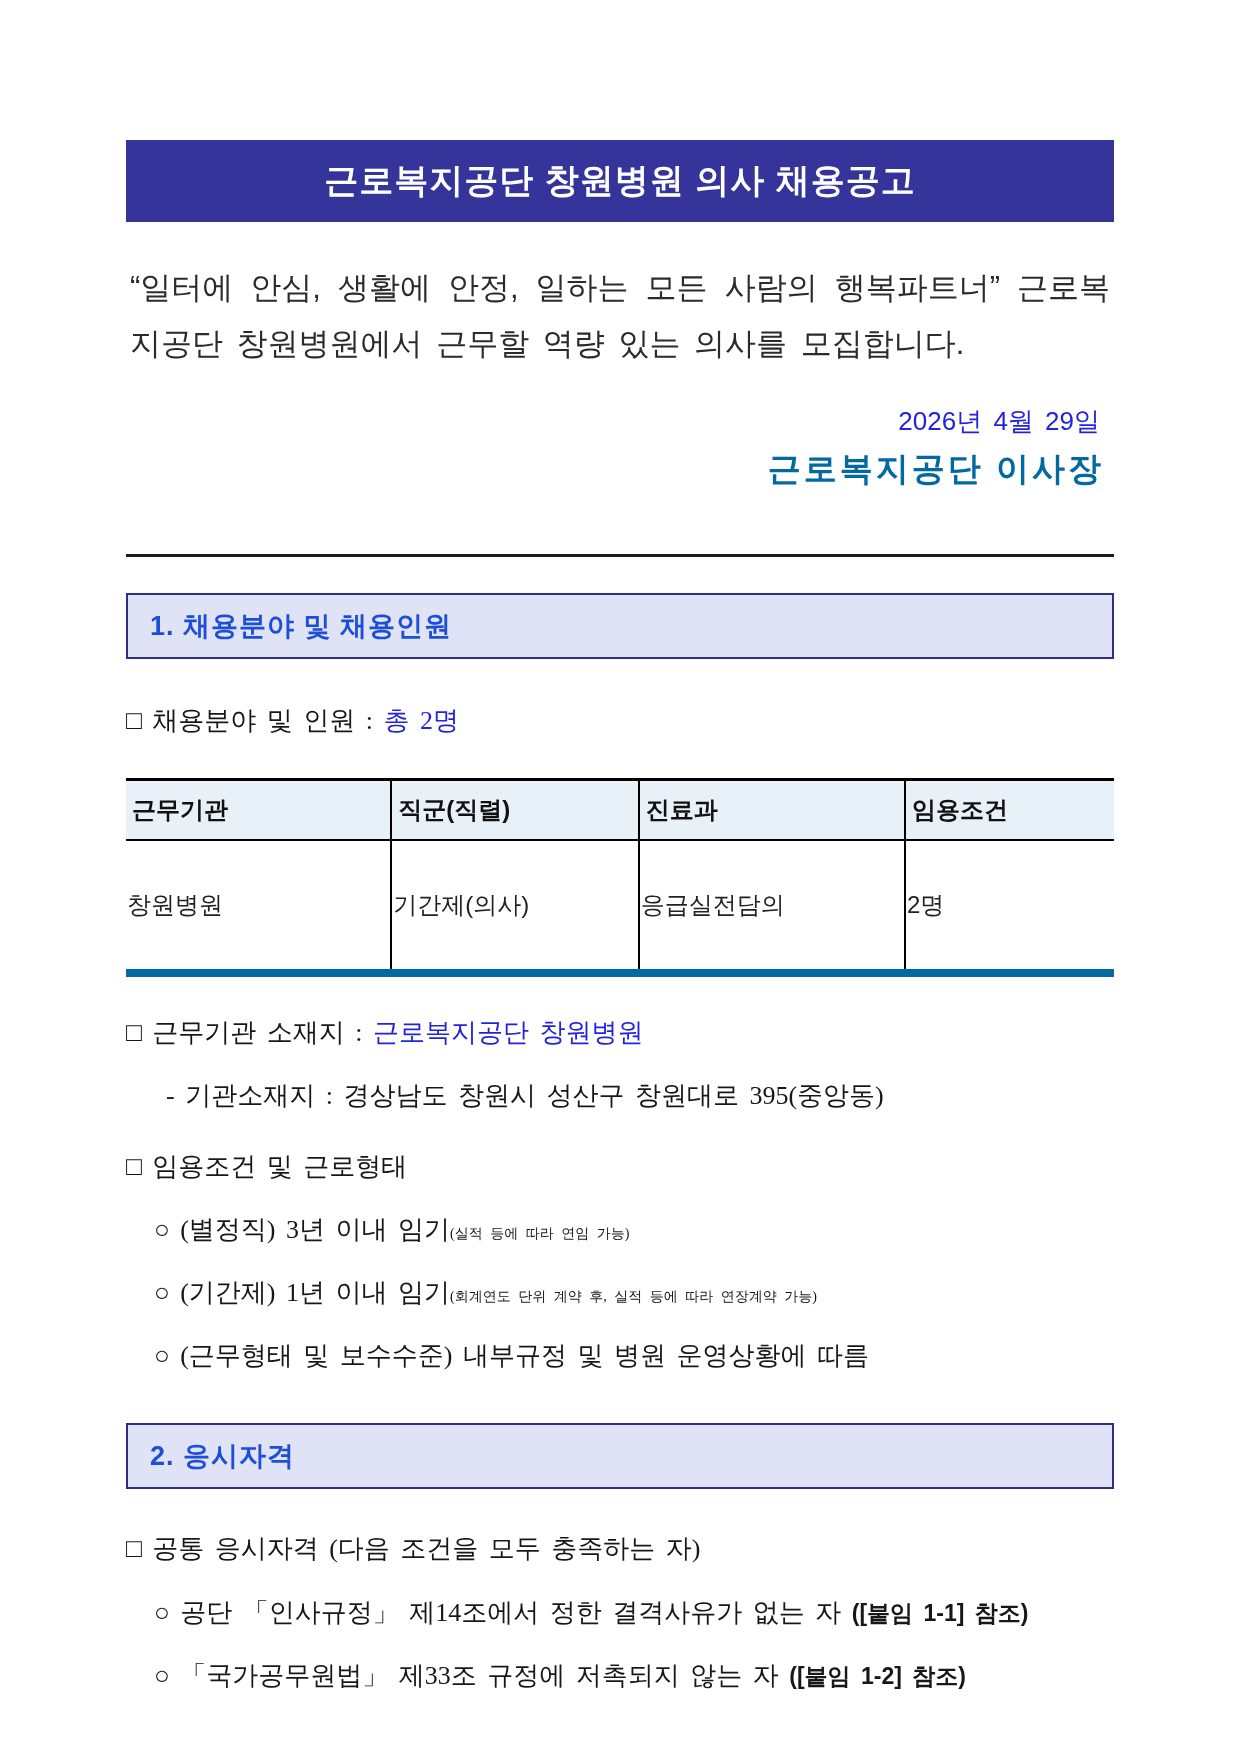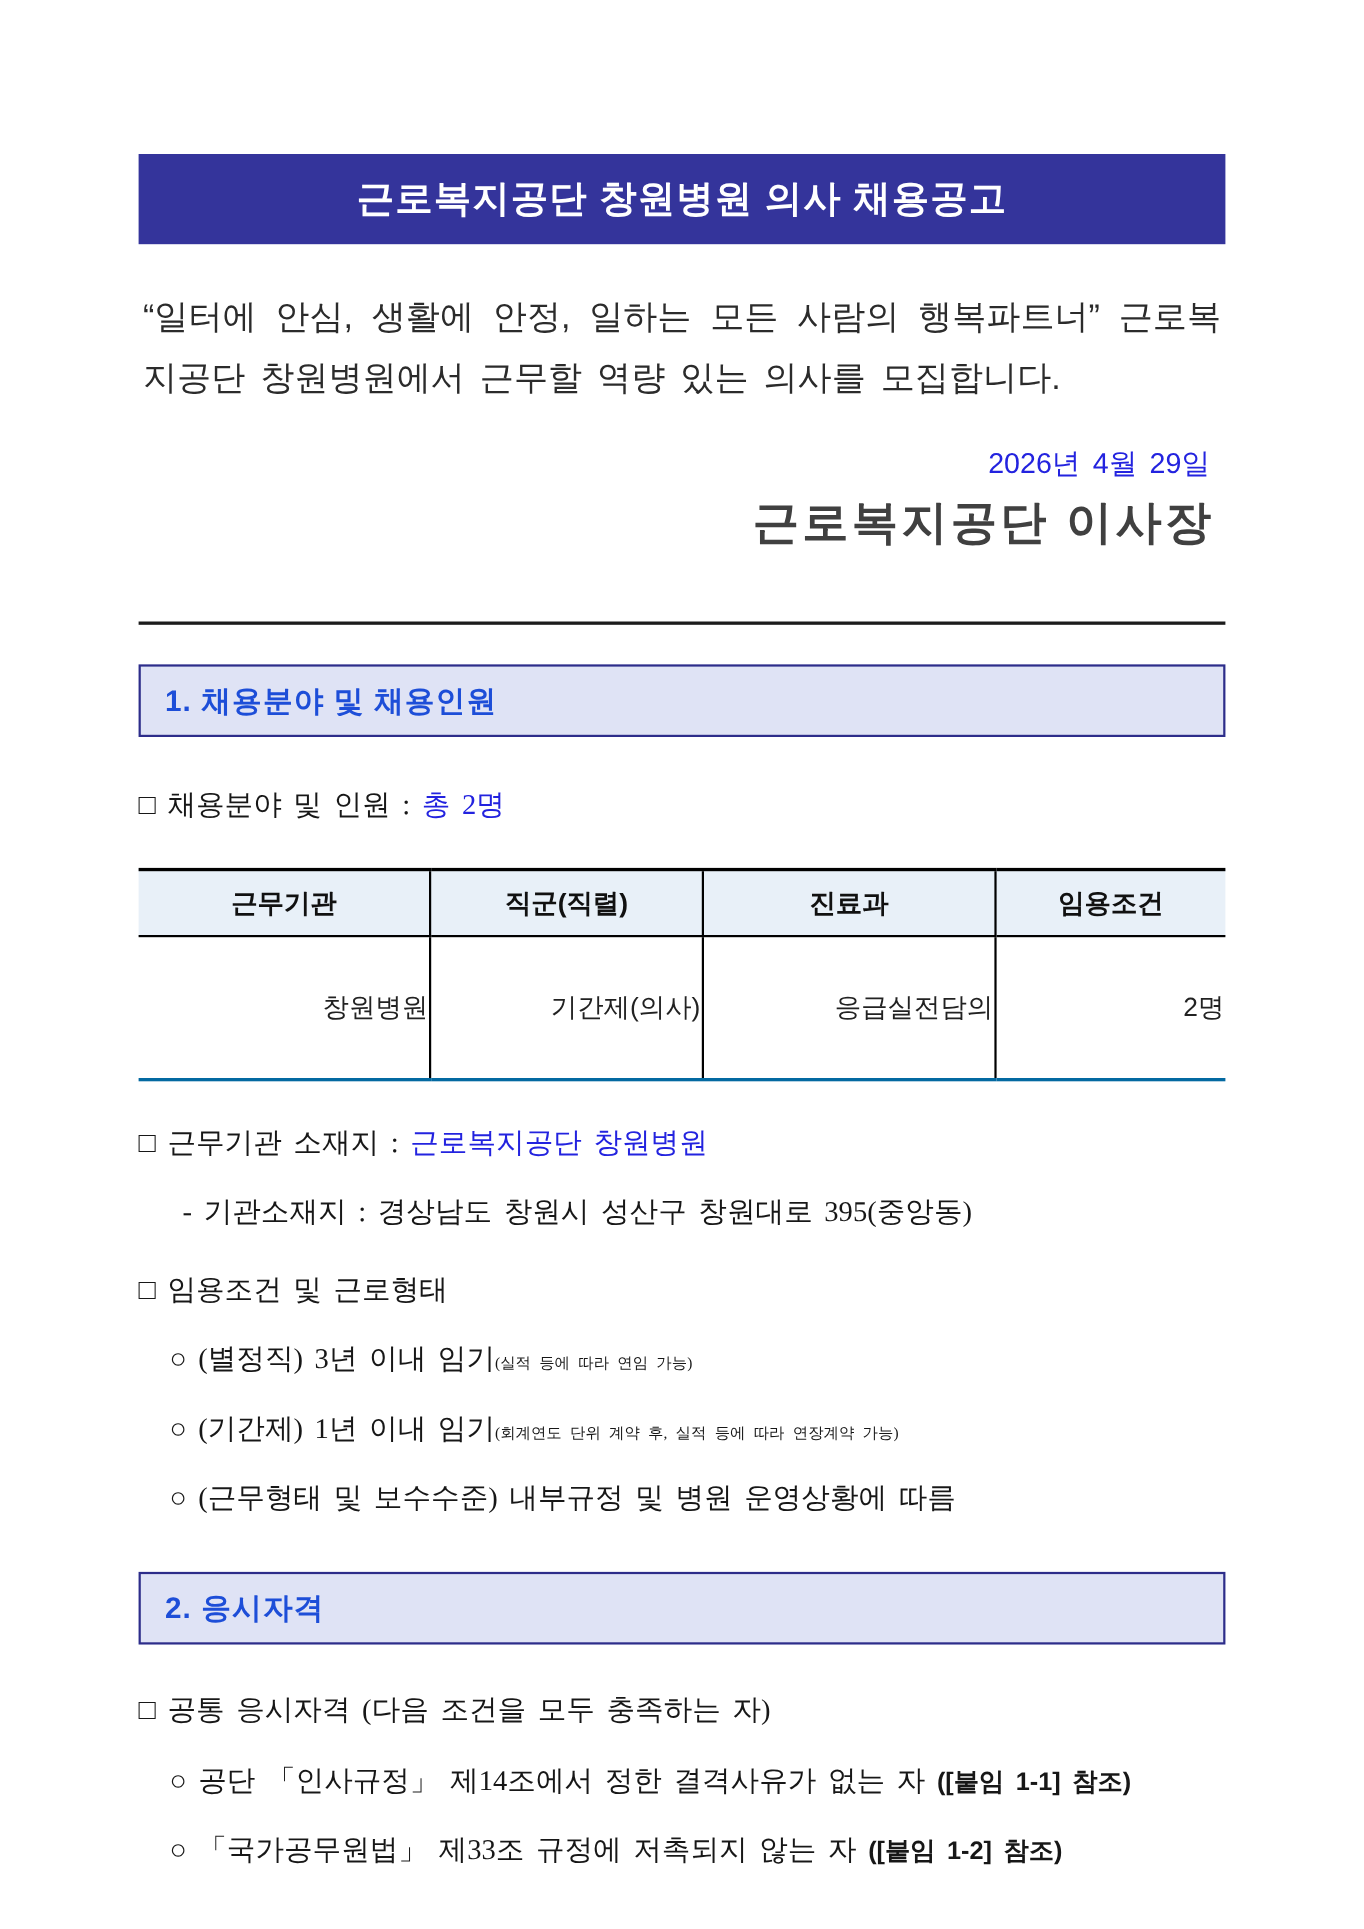--- a/index.html
+++ b/index.html
@@ -40,24 +40,24 @@
     text-align: right;
     padding-right: 14px;
     font-size: 26px;
     color: var(--accent_blue, #2323DF);
     word-spacing: 4px;
   }
   .signer-line {
     margin-top: 8px;
     text-align: right;
     padding-right: 10px;
-    font-size: 42px;
+    font-size: 33px;
     font-weight: bold;
     letter-spacing: 3px;
-    color: #404040;
+    color: #0369a1;
   }
   .divider {
     margin-top: 62px;
     border-top: 3px solid #1c1c1c;
     height: 0;
   }
   .section-heading {
     margin-top: 36px;
     background: var(--section_bg, #DFE3F5);
     border: 2px solid var(--section_border, #2D2D8A);
@@ -86,29 +86,29 @@
     border-collapse: collapse;
     table-layout: fixed;
   }
   table.recruit-table th {
     background: var(--table_header_bg, #E8F0F8);
     font-size: 24px;
     font-weight: bold;
     padding: 13px 6px;
     border-top: 3px solid #000000;
     border-bottom: 2px solid #000000;
-    text-align: center;
+    text-align: left;
     color: #111111;
   }
   table.recruit-table td {
     font-size: 24px;
     height: 126px;
-    text-align: right;
+    text-align: left;
     vertical-align: middle;
-    border-bottom: 3px solid #0369a1;
+    border-bottom: 8px solid #0369a1;
     color: #222222;
   }
   table.recruit-table th + th,
   table.recruit-table td + td { border-left: 2px solid #000000; }
   .col-1 { width: 27%; } .col-2 { width: 25%; } .col-3 { width: 27%; } .col-4 { width: 21%; }
   .location-line { margin-top: 38px; }
   .sub-line { margin-top: 28px; padding-left: 40px; }
   .emp-heading { margin-top: 36px; }
   .bullet-item { margin-top: 28px; padding-left: 28px; }
   .paren-text { font-size: 14px; }

